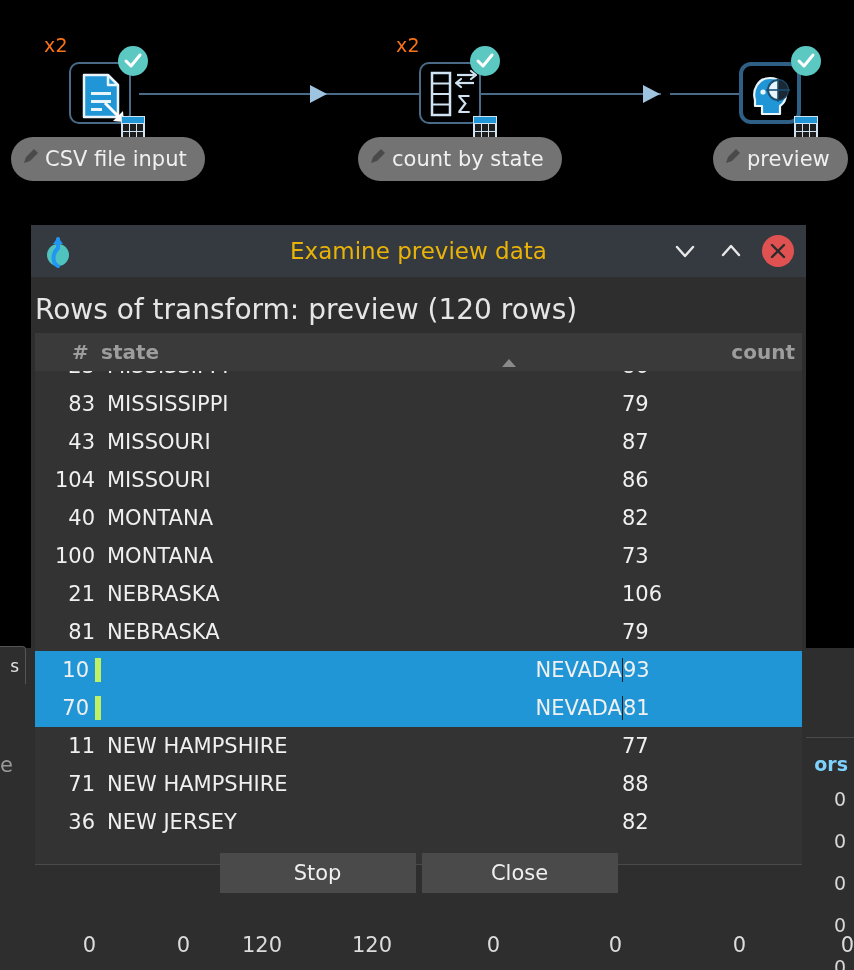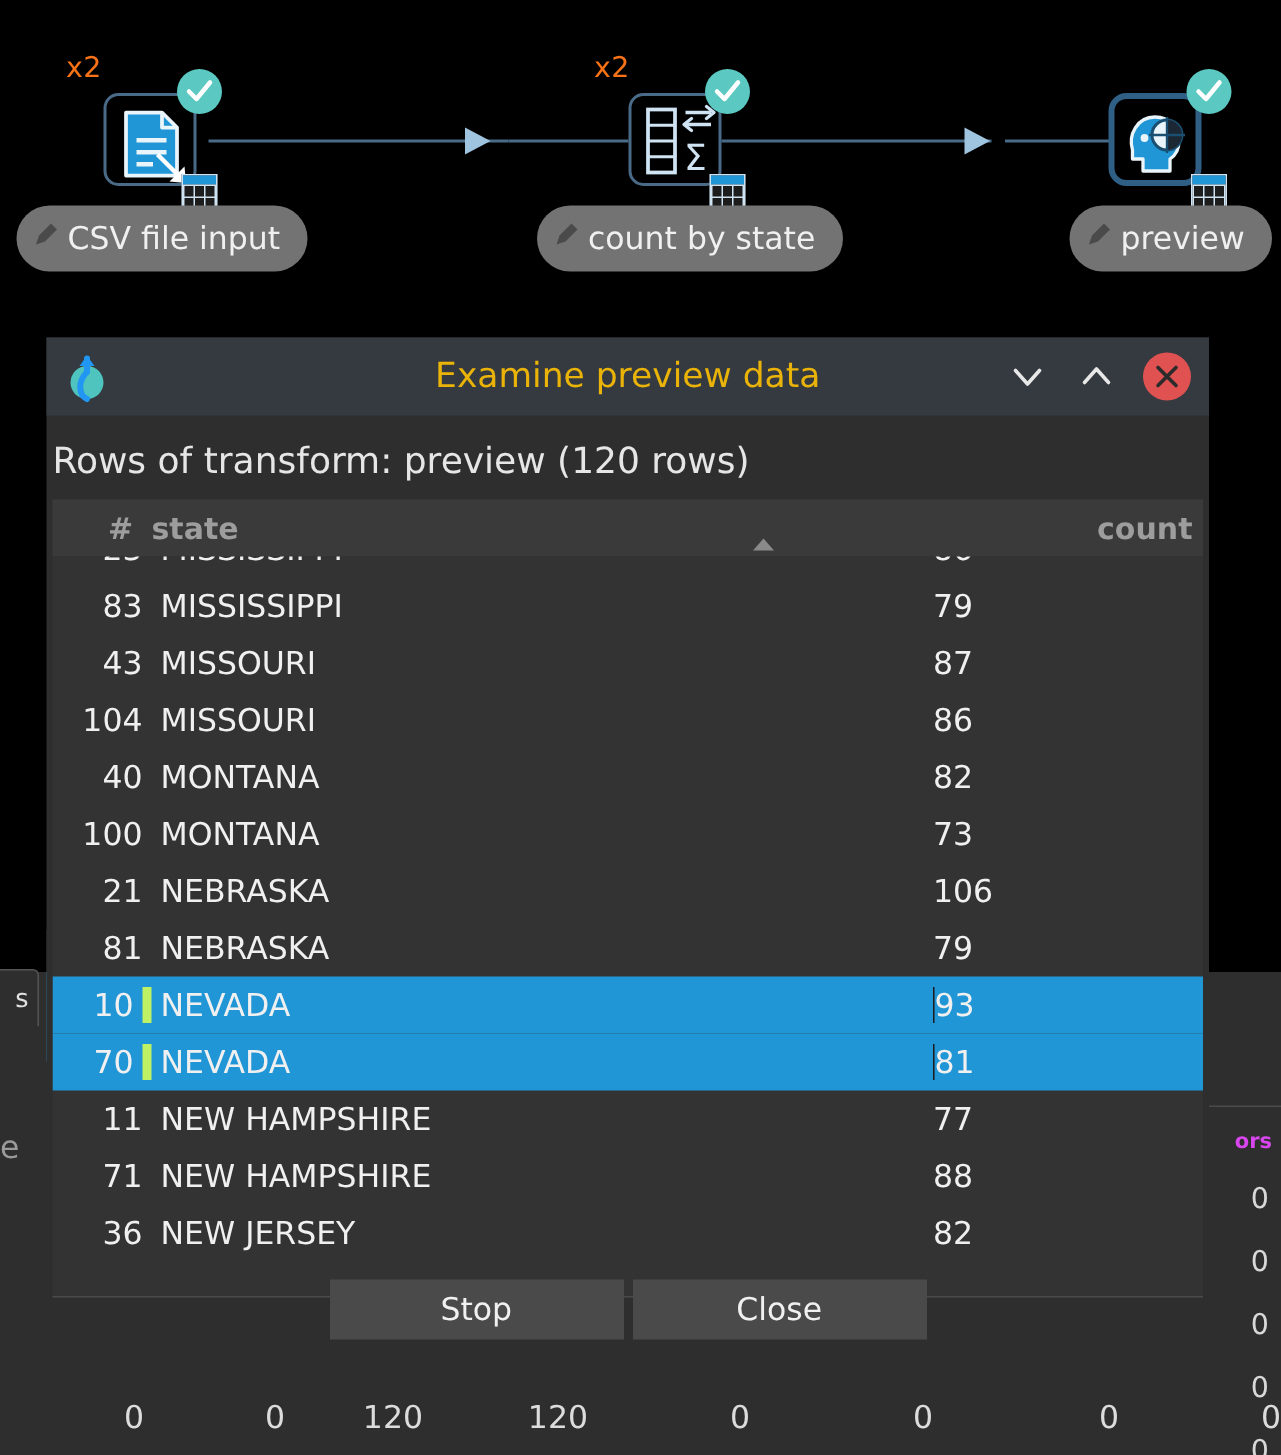--- a/index.html
+++ b/index.html
@@ -99,21 +99,21 @@
   .rp-accent {
     position: absolute; left: 31px; top: 28px;
     width: 6px; height: 60px; background: #2196d6;
   }
   .rp-sideword {
     position: absolute; left: 0; top: 133px;
     color: #9a9a9a; font-size: 21px;
   }
   .rp-errors-head {
     position: absolute; right: 6px; top: 133px;
-    color: #d946ef; font-size: 14px; font-weight: bold;
+    color: #7dd3fc; font-size: 19px; font-weight: bold;
   }
   .rp-errcol {
     position: absolute; right: 8px; top: 168px;
     display: flex; flex-direction: column; gap: 20px;
     color: #d8d8d8; font-size: 19px; text-align: right;
   }
   .rp-hr {
     position: absolute; left: 806px; top: 117px; width: 48px; height: 1px;
     background: #4a4a4a;
   }
@@ -155,21 +155,21 @@
     width: 30px; height: 30px;
     display: flex; align-items: center; justify-content: center;
     cursor: pointer;
   }
   .win-close {
     width: 32px; height: 32px; border-radius: 50%;
     background: #e05252;
     display: flex; align-items: center; justify-content: center;
   }
   .dlg-subtitle {
-    color: #e6e6e6; font-size: 24px;
+    color: #e6e6e6; font-size: 28px;
     padding: 16px 16px 12px 4px;
     margin-left: 0px;
   }
 
   .grid-wrap {
     position: absolute; left: 4px; top: 108px;
     width: 767px; height: 747px;
   }
   .grid-head {
     height: 38px; background: #3a3a3a;
@@ -195,21 +195,21 @@
     color: #f0f0f0; font-size: 21px;
   }
   .grow .c-idx {
     width: 66px; text-align: right; padding-right: 6px;
   }
   .grow .c-state { flex: 1; padding-left: 6px; }
   .grow .c-count { width: 180px; text-align: left; padding-right: 8px; }
   .grow.sel { background: #2196d6; }
   .grow.sel .c-idx { border-right: 6px solid #bef264; }
   .grow.sel .c-state {
-    margin-left: 0; padding-left: 6px;
+    margin-left: 0; padding-left: 6px; text-align: right;
   }
   .grow.sel .c-count {
     border-left: 1px solid #1b1b1b;
   }
   .grow.partial {
     height: 14px; overflow: hidden;
   }
   .grow.partial .inner {
     position: absolute; left: 0; right: 0; top: -24px;
     height: 38px; display: flex; align-items: center;

